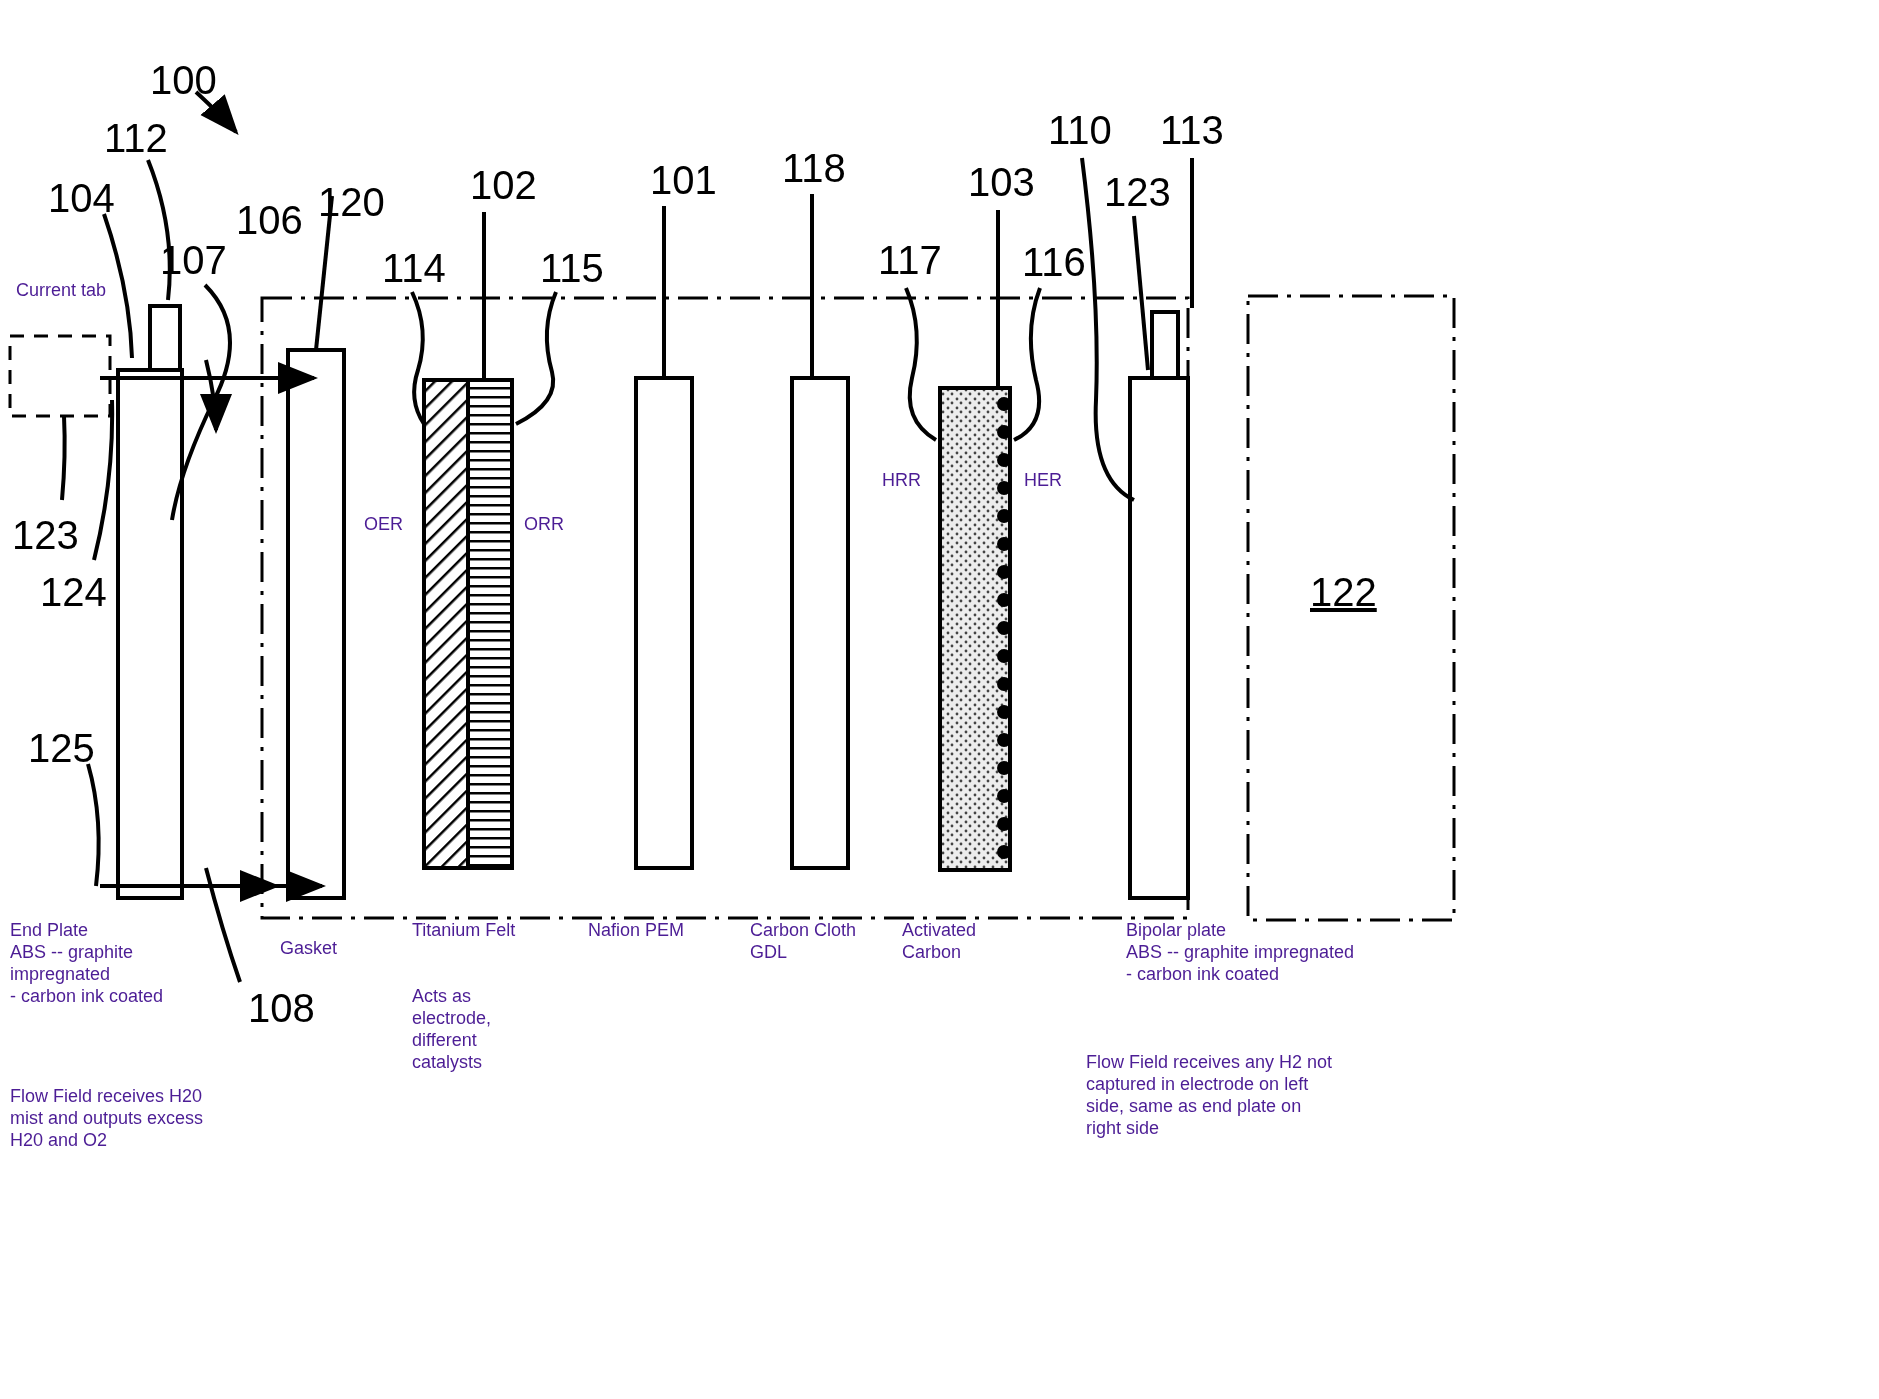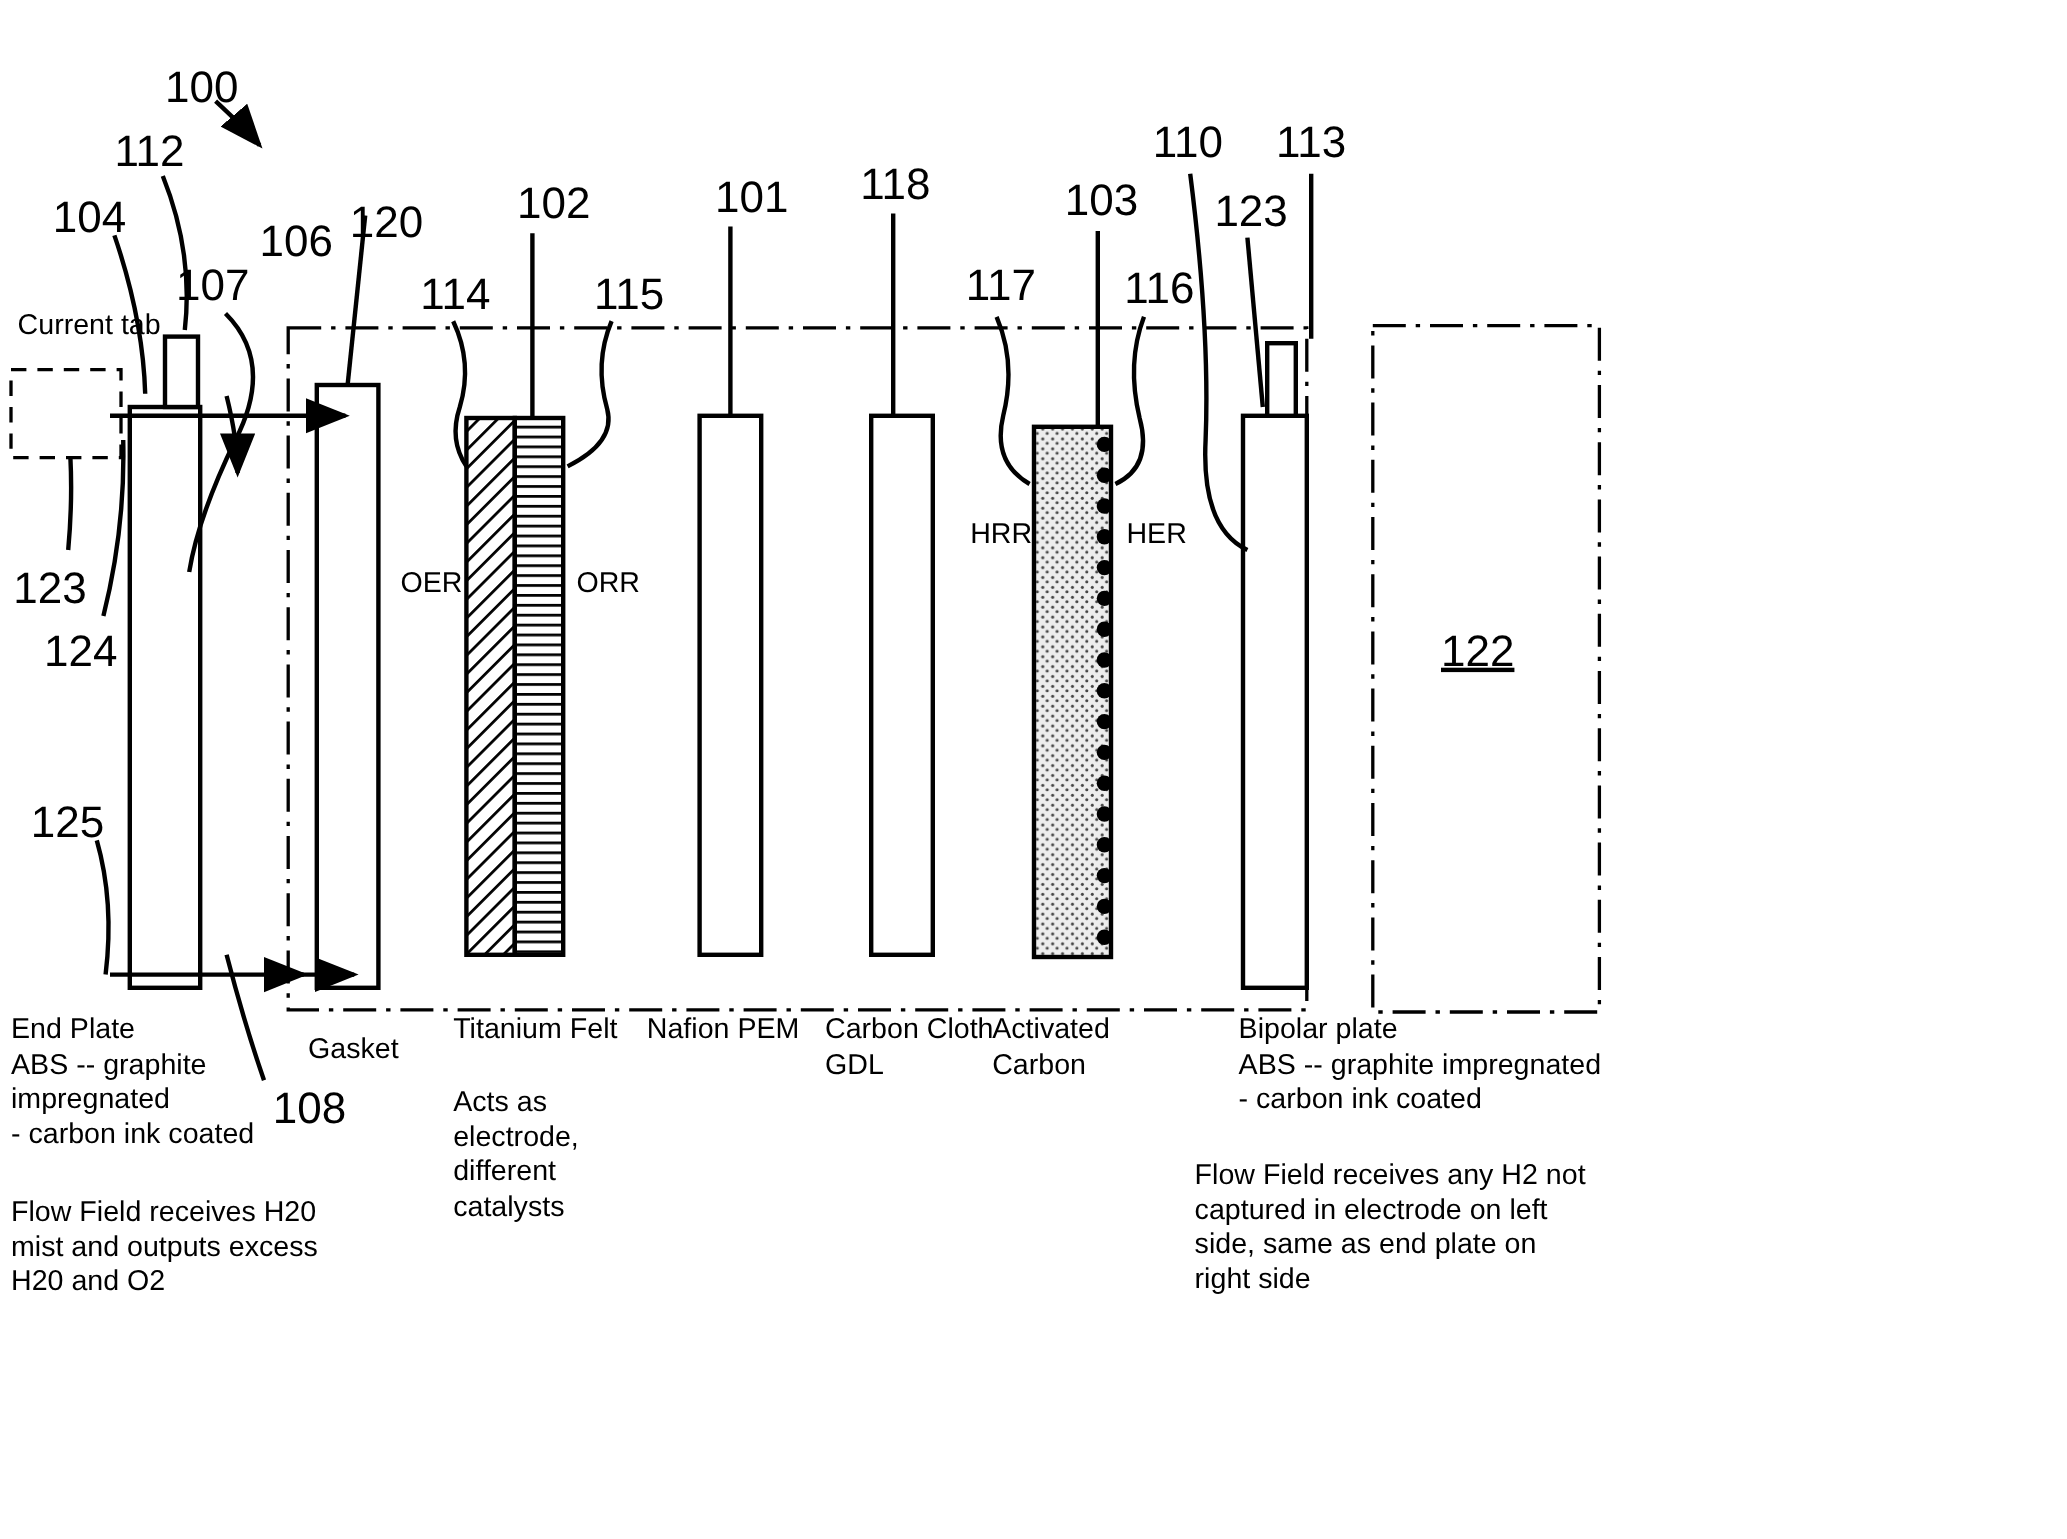--- a/index.html
+++ b/index.html
@@ -1,20 +1,20 @@
 <!DOCTYPE html>
 <html><head>
 <meta charset="utf-8">
 <style>
   html,body{margin:0;padding:0;background:#ffffff;}
   body{width:1879px;height:1399px;position:relative;overflow:hidden;
        font-family:"Liberation Sans", sans-serif;color:#000;}
   .abs{position:absolute;}
   .num{font-size:40px;line-height:1;color:#000;white-space:nowrap;}
-  .lbl{font-size:26px;line-height:1.22;color:#000000;white-space:pre-line;}
+  .lbl{font-size:18px;line-height:1.22;color:#4c1d95;white-space:pre-line;}
   svg{position:absolute;left:0;top:0;overflow:visible;}
   .u{text-decoration:underline;text-align:right;}
 </style>
 </head>
 <body>
 
 <svg width="1879" height="1399">
   <defs>
     <pattern id="hatchOER" patternUnits="userSpaceOnUse" width="12" height="12" patternTransform="rotate(45)">
       <rect width="12" height="12" fill="#fff"></rect>

